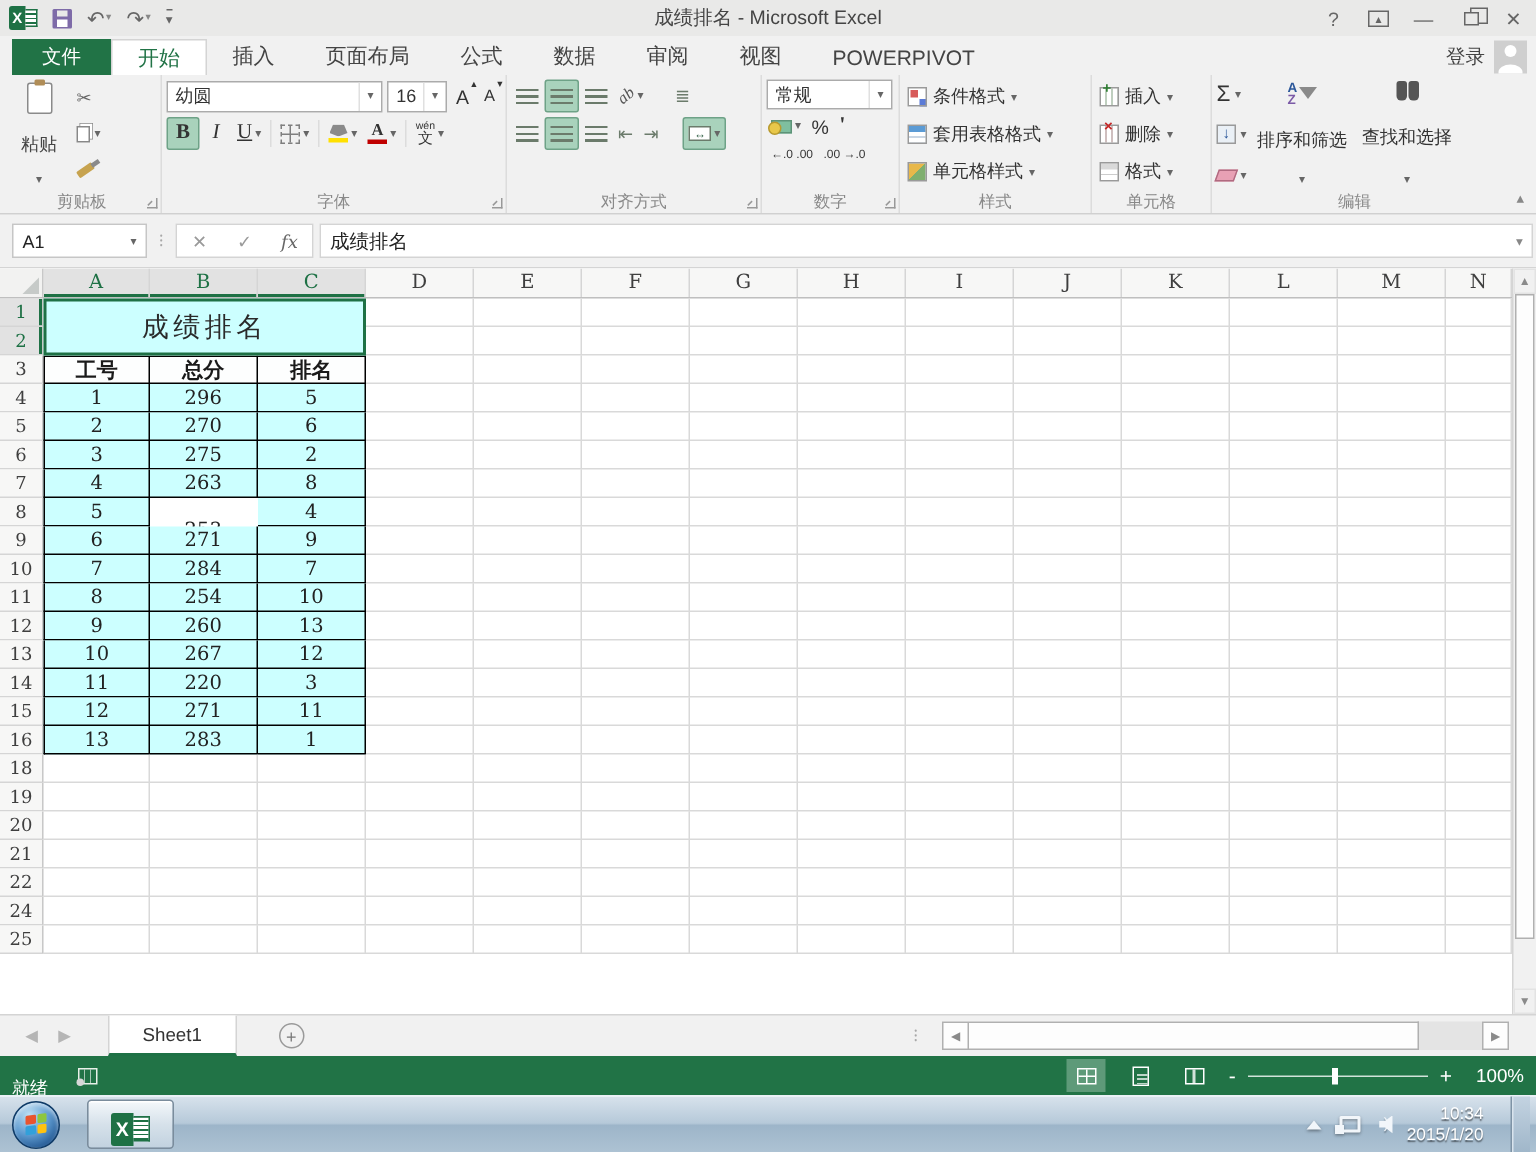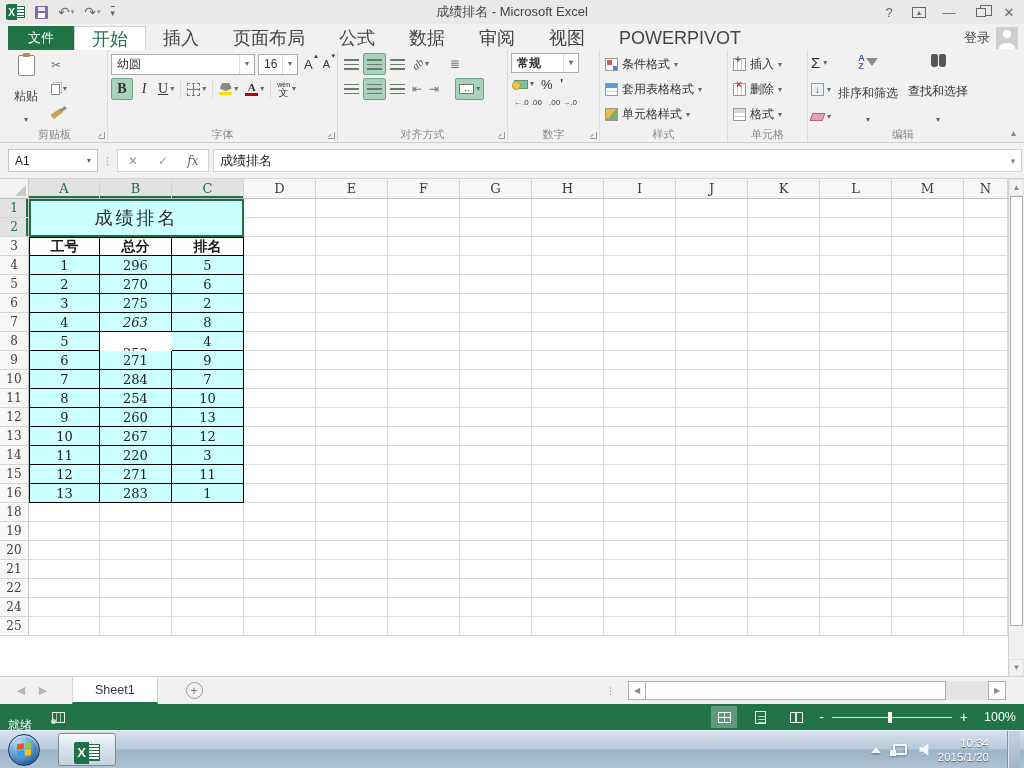--- a/index.html
+++ b/index.html
@@ -22,21 +22,21 @@
   .tb-title{position:absolute;left:0;right:0;text-align:center;font-size:13px;color:#444;}
   .winbtns{margin-left:auto;display:flex;align-items:center;gap:0;z-index:2;}
   .wbtn{width:30px;height:22px;display:flex;align-items:center;justify-content:center;color:#666;font-size:13px;}
   .ribopt{width:14px;height:11px;border:1px solid #666;display:flex;align-items:center;justify-content:center;font-size:8px;color:#666;}
   .restore-ic{width:10px;height:9px;border:1px solid #666;position:relative;background:#E9E9E8;margin-left:3px;}
   .restore-ic:before{content:"";position:absolute;top:-4px;left:3px;width:10px;height:9px;border:1px solid #666;z-index:-1;}
 
   
   .tabrow{height:26px;background:#F1F1F1;display:flex;align-items:flex-end;position:relative;}
   .file-tab{background:#217346;color:#fff;height:24px;padding:0 20px;display:flex;align-items:center;font-size:13px;margin-left:8px;}
-  .rtab{height:24px;padding:0 17px;display:flex;align-items:center;font-size:18px;color:#444;}
+  .rtab{height:24px;padding:0 17px;display:flex;align-items:center;font-size:14px;color:#444;}
   .rtab.active{background:#fff;color:#217346;border:1px solid #D4D4D4;border-bottom:none;}
   .signin{margin-left:auto;display:flex;align-items:center;gap:6px;padding-right:6px;height:24px;}
   .signin-label{color:#444;font-size:13px;}
   .person-ic{width:22px;height:22px;background:#CFCFCF;position:relative;overflow:hidden;}
   .person-ic:before{content:"";position:absolute;top:3px;left:7px;width:8px;height:8px;border-radius:50%;background:#fff;}
   .person-ic:after{content:"";position:absolute;bottom:-4px;left:3px;width:16px;height:10px;border-radius:50% 50% 0 0;background:#fff;}
 
   
   .ribbon{height:93px;background:#F1F1F1;border-bottom:1px solid #D0D0D0;display:flex;position:relative;padding-left:2px;}
   .rgroup{border-right:1px solid #DCDCDC;display:flex;flex-direction:column;padding:3px 3px 0 3px;position:relative;flex-shrink:0;}
@@ -389,21 +389,21 @@
         </div>
       </div>
     </div>
     <div class="rg-label">对齐方式</div>
     <span class="launcher"></span>
   </div>
 
   <div class="rgroup" style="width:92px;">
     <div class="rg-body">
       <div class="num-col">
-        <div class="combo" style="width:68px;height:20px;font-weight:bold;">
+        <div class="combo" style="width:84px;height:20px;">
           <span class="cval">常规</span>
           <span class="cdrop caret">▾</span>
         </div>
         <div class="al-row">
           <span class="sbtn" style="height:18px;">
               <span class="bill-ic"></span>
               <span class="caret">▾</span>
             </span>
           <span class="sbtn" style="height:18px;">
               <span class="pct">%</span>
@@ -651,21 +651,21 @@
           <div class="g-cell" style="width: 72px;"></div>
           <div class="g-cell" style="width: 72px;"></div>
           <div class="g-cell" style="width: 72px;"></div>
           <div class="g-cell" style="width: 72px;"></div>
           <div class="g-cell" style="width: 72px;"></div>
           <div class="g-cell" style="flex: 1 1 0%;"></div>
         </div>
         <div class="g-row">
           <div class="g-rh">7</div>
           <div class="g-cell t-data first" style="width: 71px;">4</div>
-          <div class="g-cell t-data" style="width: 72px; font-style: italic;">263</div>
+          <div class="g-cell t-data" style="width: 72px;">263</div>
           <div class="g-cell t-data" style="width: 72px;">8</div>
           <div class="g-cell" style="width: 72px;"></div>
           <div class="g-cell" style="width: 72px;"></div>
           <div class="g-cell" style="width: 72px;"></div>
           <div class="g-cell" style="width: 72px;"></div>
           <div class="g-cell" style="width: 72px;"></div>
           <div class="g-cell" style="width: 72px;"></div>
           <div class="g-cell" style="width: 72px;"></div>
           <div class="g-cell" style="width: 72px;"></div>
           <div class="g-cell" style="width: 72px;"></div>

